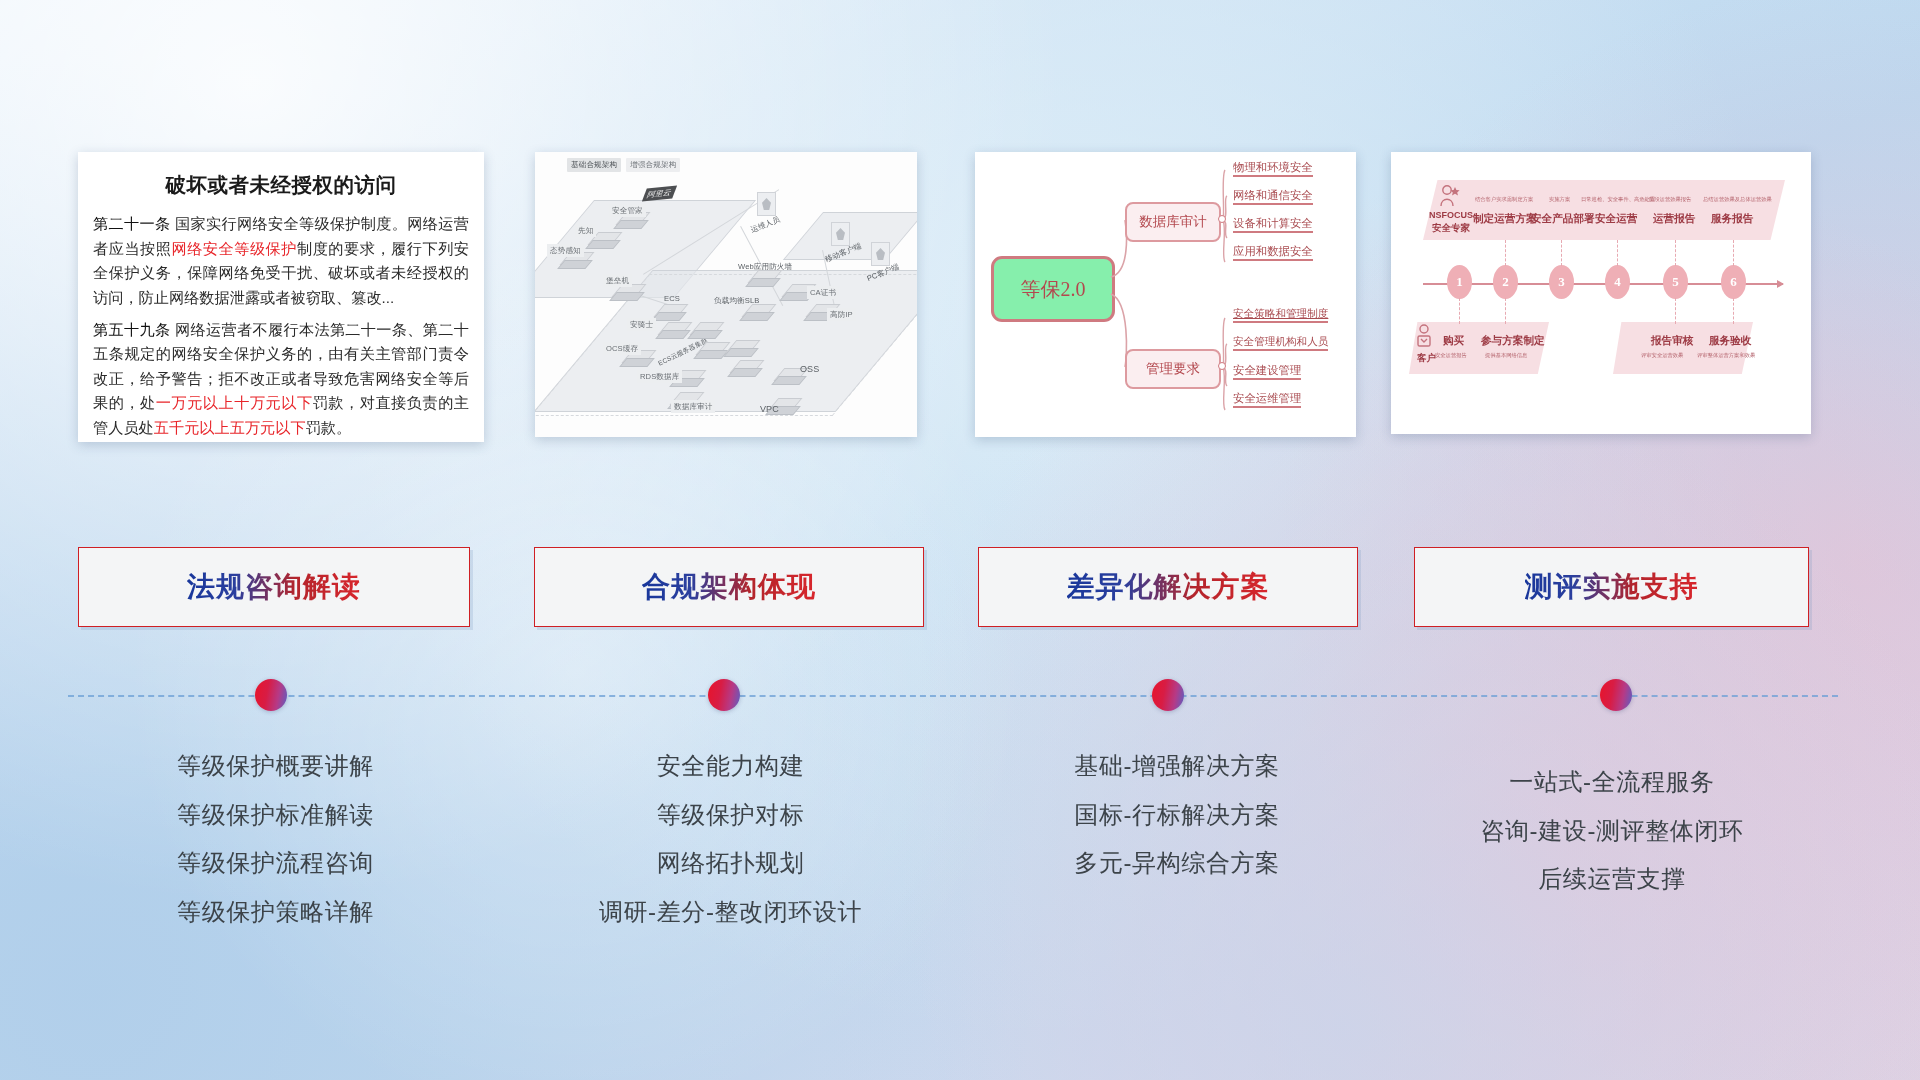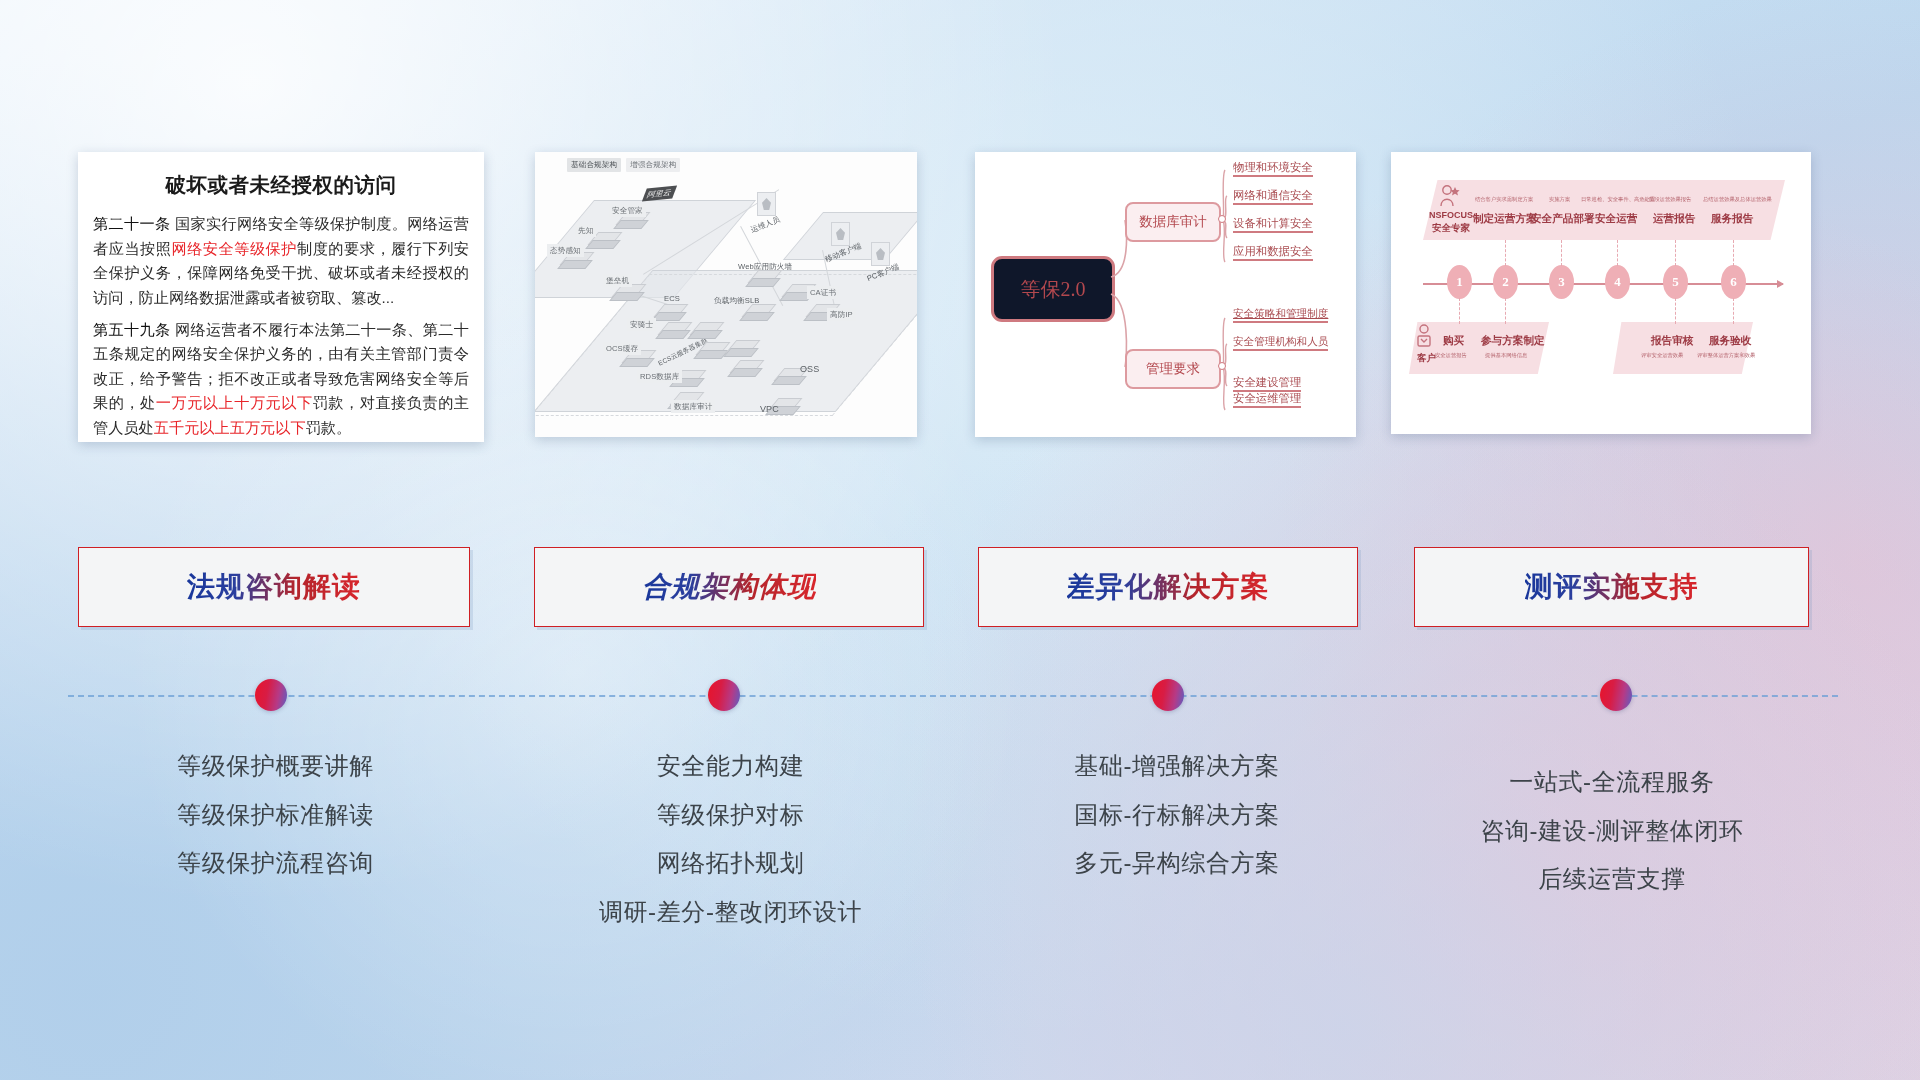--- a/index.html
+++ b/index.html
@@ -62,21 +62,21 @@
      transform:skewX(-40deg);}
   .aline{position:absolute;background:#d3d6da;height:1px;transform-origin:0 0;}
   .doc{position:absolute;width:17px;height:22px;background:#eceef1;
      border:1px solid #d0d3d8;}
   .doc:after{content:"";position:absolute;left:4px;top:5px;width:9px;height:12px;
      background:#b9bdc3;clip-path:polygon(50% 0,100% 40%,80% 100%,20% 100%,0 40%);}
 
   
   .mm{position:relative;width:100%;height:100%;background:#fff;}
   .mm-root{position:absolute;left:16px;top:104px;width:118px;height:60px;
-     border:3px solid #cf7a80;border-radius:11px;background:#0f172a;
+     border:3px solid #cf7a80;border-radius:11px;background:#86efac;
      display:flex;align-items:center;justify-content:center;
      font-size:20px;color:#b3484e;font-family:"Liberation Serif",serif;}
   .mm-b{position:absolute;width:92px;height:36px;border:2.2px solid #dd9a9f;
      border-radius:8px;background:#fbeef0;display:flex;align-items:center;
      justify-content:center;font-size:13.5px;color:#b3484e;
      font-family:"Liberation Serif",serif;}
   .mm-b.tech{left:150px;top:50px;}
   .mm-b.mgmt{left:150px;top:197px;}
   .mm-leaf{position:absolute;font-size:11.4px;color:#a94b50;white-space:nowrap;
      font-family:"Liberation Serif",serif;padding-bottom:2px;}
@@ -111,21 +111,21 @@
 
   
   .hbox{position:absolute;top:547px;height:80px;background:#f4f5f6;
         border:1.6px solid #cf1f24;box-sizing:border-box;
         box-shadow:3px 3px 0 rgba(120,150,190,.22);
         display:flex;align-items:center;justify-content:center;}
   .hbox span{font-size:28px;font-weight:bold;letter-spacing:1px;
         background:linear-gradient(90deg,#19379b 0%,#2b3f9e 28%,#b3252c 62%,#d8262c 100%);
         -webkit-background-clip:text;background-clip:text;color:transparent;}
   .hbox.h1{left:78px;width:392px;}
-  .hbox.h2{left:534px;width:390px;font-style:italic;}
+  .hbox.h2{left:534px;width:390px;}
   .hbox.h3{left:978px;width:380px;}
   .hbox.h4{left:1414px;width:395px;}
 
   
   .dashline{position:absolute;left:68px;top:695px;width:1770px;height:0;
      border-top:2px dashed #6b9fd6;opacity:.75;}
   .bullet{position:absolute;top:679px;width:32px;height:32px;border-radius:50%;
      background:linear-gradient(100deg,#e8142b 0%,#d81c44 38%,#b63a86 70%,#5a5fc4 100%);
      box-shadow:0 1px 4px rgba(50,60,110,.28);}
   .bullet.b1{left:255px;} .bullet.b2{left:708px;}
@@ -315,21 +315,21 @@
     <div class="mm-b mgmt">管理要求</div>
     <div class="mm-dot" style="left:243px;top:210px;"></div>
 
     <div class="mm-leaf" style="left:258px;top:8px;">物理和环境安全</div>
     <div class="mm-leaf" style="left:258px;top:36px;">网络和通信安全</div>
     <div class="mm-leaf" style="left:258px;top:64px;">设备和计算安全</div>
     <div class="mm-leaf" style="left:258px;top:92px;">应用和数据安全</div>
 
     <div class="mm-leaf" style="left:258px;top:155px;font-size:10.6px;text-decoration:underline;">安全策略和管理制度</div>
     <div class="mm-leaf" style="left:258px;top:183px;font-size:10.6px;">安全管理机构和人员</div>
-    <div class="mm-leaf" style="left:258px;top:223px;text-align:right;">安全建设管理</div>
+    <div class="mm-leaf" style="left:258px;top:211px;text-align:right;">安全建设管理</div>
     <div class="mm-leaf" style="left:258px;top:239px;">安全运维管理</div>
   </div>
 </div>
 
 <div class="card c4">
   <div class="tl">
     <div class="tl-band top"></div>
     <div class="tl-band bl"></div>
     <div class="tl-band br"></div>
 
@@ -405,20 +405,21 @@
 <div class="dashline"></div>
 <div class="bullet b1"></div>
 <div class="bullet b2"></div>
 <div class="bullet b3"></div>
 <div class="bullet b4"></div>
 
 <div class="list l1">
   <div>等级保护概要讲解</div>
   <div>等级保护标准解读</div>
   <div>等级保护流程咨询</div>
+  <div>等级保护策略详解</div>
 </div>
 <div class="list l2">
   <div>安全能力构建</div>
   <div>等级保护对标</div>
   <div>网络拓扑规划</div>
   <div>调研-差分-整改闭环设计</div>
 </div>
 <div class="list l3">
   <div>基础-增强解决方案</div>
   <div>国标-行标解决方案</div>

